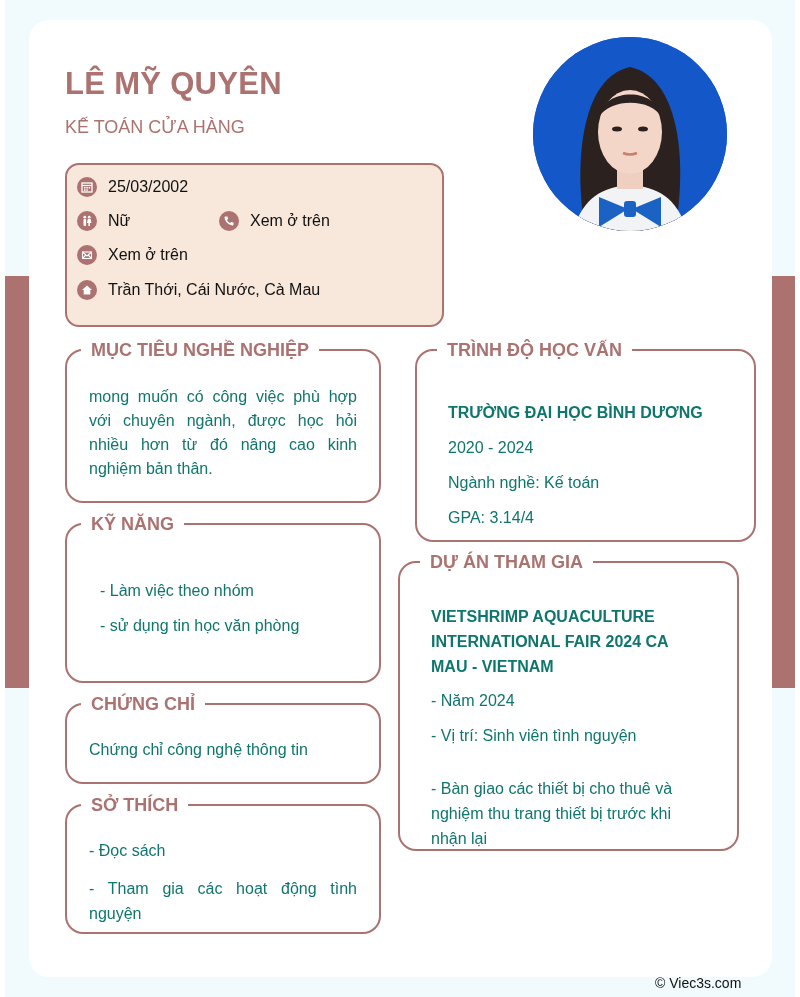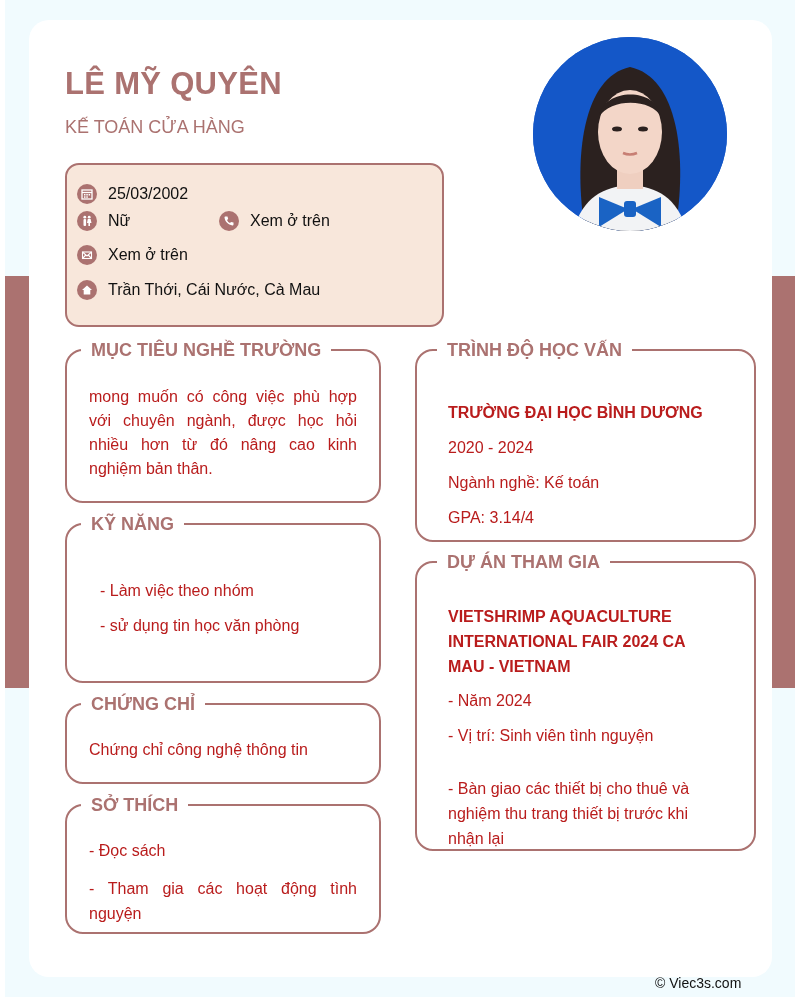--- a/index.html
+++ b/index.html
@@ -50,21 +50,21 @@
     .info-row .ico svg { width: 12px; height: 12px; }
     .section {
       position: absolute; border: 2px solid #ab7270; border-radius: 18px;
       background: #fff;
     }
     .section-title {
       position: absolute; top: -13px; left: 14px; padding: 0 10px;
       background: #fff; font-size: 18px; font-weight: bold; color: #ab7270;
       line-height: 24px; white-space: nowrap;
     }
-    .section-body { position: absolute; font-size: 16px; color: #b91c1c; line-height: 24px; }
+    .section-body { position: absolute; font-size: 16px; color: #0f766e; line-height: 24px; }
     .justify { text-align: justify; }
     .line { display: block; }
     .bold { font-weight: bold; }
     .footer {
       position: absolute; left: 655px; top: 975px;
       font-family: Liberation Sans, sans-serif;
       font-size: 14px; color: #111;
     }
   </style>
 </head>
@@ -91,21 +91,21 @@
     <ellipse cx="110" cy="92" rx="5" ry="2.5" fill="#2b211f"></ellipse>
     <path d="M90 116 Q97 119 104 116" stroke="#c77f74" stroke-width="2.5" fill="none"></path>
     <path d="M66 160 L95 172 L66 190 Z" fill="#1a63c4"></path>
     <path d="M128 160 L99 172 L128 190 Z" fill="#1a63c4"></path>
     <rect x="91" y="164" width="12" height="16" rx="3" fill="#1a63c4"></rect>
   </svg>
 </div>
 
 <div class="info-box"></div>
 
-<div class="info-row" style="left:77px; top:184px;">
+<div class="info-row" style="left:77px; top:177px;">
   <span class="ico">
     <svg viewBox="0 0 12 12">
         <rect x="1" y="2" width="10" height="9" fill="none" stroke="#fff" stroke-width="1.3"></rect>
         <line x1="1" y1="4.5" x2="11" y2="4.5" stroke="#fff" stroke-width="1.3"></line>
         <rect x="3" y="6" width="1.5" height="1.5" fill="#fff"></rect>
         <rect x="5.3" y="6" width="1.5" height="1.5" fill="#fff"></rect>
         <rect x="7.6" y="6" width="1.5" height="1.5" fill="#fff"></rect>
         <rect x="3" y="8.3" width="1.5" height="1.5" fill="#fff"></rect>
         <rect x="5.3" y="8.3" width="1.5" height="1.5" fill="#fff"></rect>
       </svg>
@@ -148,21 +148,21 @@
 <div class="info-row" style="left:77px; top:280px;">
   <span class="ico">
     <svg viewBox="0 0 12 12">
         <path d="M6 1.5 L11 6 H9.3 V10.5 H2.7 V6 H1 Z" fill="#fff"></path>
       </svg>
   </span>
   <span>Trần Thới, Cái Nước, Cà Mau</span>
 </div>
 
 <div class="section" style="left:65px; top:349px; width:312px; height:150px;">
-  <div class="section-title">MỤC TIÊU NGHỀ TRƯỜNG</div>
+  <div class="section-title">MỤC TIÊU NGHỀ NGHIỆP</div>
   <div class="section-body justify" style="left:22px; top:34px; width:268px;">mong muốn có công việc phù hợp với chuyên ngành, được học hỏi nhiều hơn từ đó nâng cao kinh nghiệm bản thân.</div>
 </div>
 
 <div class="section" style="left:65px; top:523px; width:312px; height:156px;">
   <div class="section-title">KỸ NĂNG</div>
   <div class="section-body" style="left:33px; top:48px; width:260px; line-height:35px;">
     <span class="line">- Làm việc theo nhóm</span>
     <span class="line">- sử dụng tin học văn phòng</span>
   </div>
 </div>
@@ -183,21 +183,21 @@
 <div class="section" style="left:415px; top:349px; width:337px; height:189px;">
   <div class="section-title" style="left:20px;">TRÌNH ĐỘ HỌC VẤN</div>
   <div class="section-body" style="left:31px; top:44px; width:290px; line-height:35px;">
     <span class="line bold">TRƯỜNG ĐẠI HỌC BÌNH DƯƠNG</span>
     <span class="line">2020 - 2024</span>
     <span class="line">Ngành nghề: Kế toán</span>
     <span class="line">GPA: 3.14/4</span>
   </div>
 </div>
 
-<div class="section" style="left:415px; top:561px; width:337px; height:286px;">
+<div class="section" style="left:398px; top:561px; width:337px; height:286px;">
   <div class="section-title" style="left:20px;">DỰ ÁN THAM GIA</div>
   <div class="section-body" style="left:31px; top:41px; width:275px;">
     <span class="line bold" style="line-height:25px; margin-bottom:10px;">VIETSHRIMP AQUACULTURE INTERNATIONAL FAIR 2024 CA MAU - VIETNAM</span>
     <span class="line" style="margin-bottom:11px;">- Năm 2024</span>
     <span class="line" style="margin-bottom:28px;">- Vị trí: Sinh viên tình nguyện</span>
     <span class="line" style="line-height:25px;">- Bàn giao các thiết bị cho thuê và nghiệm thu trang thiết bị trước khi nhận lại</span>
   </div>
 </div>
 
 <div class="footer">© Viec3s.com</div>

